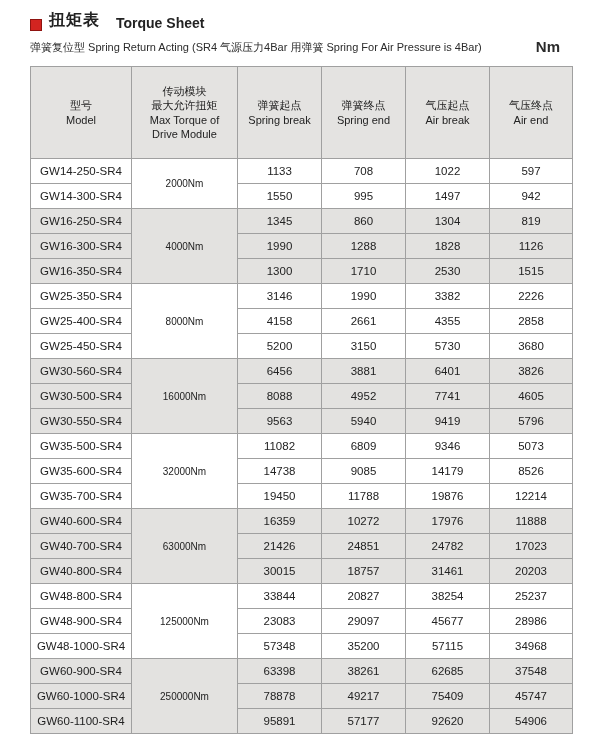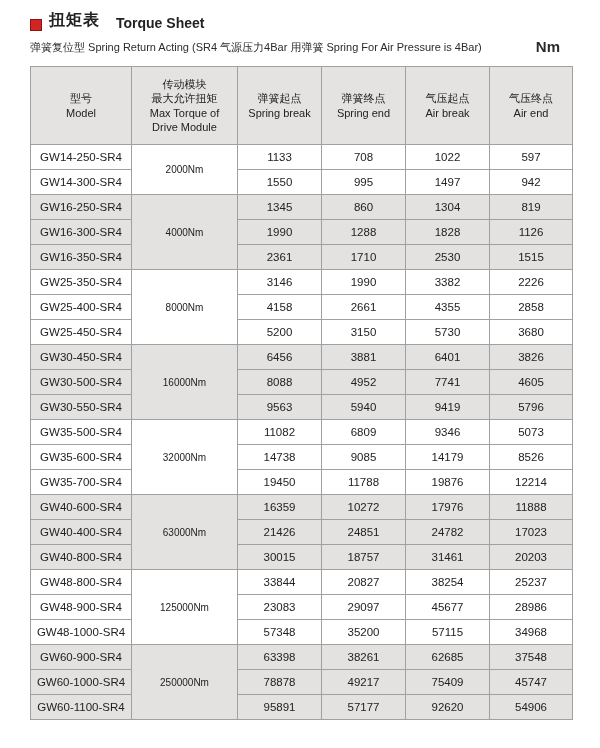--- a/index.html
+++ b/index.html
@@ -72,21 +72,21 @@
     vertical-align: middle;
     color: var(--text);
     overflow: hidden;
     white-space: nowrap;
   }
   table.torque thead th {
     background: var(--header-bg);
     font-weight: normal;
     font-size: 11px;
     line-height: 14.5px;
-    height: 78px;
+    height: 92px;
     padding: 2px 1px;
     margin-top: 8px;
   }
   table.torque tbody td {
     font-size: 11.5px;
     height: 25px;
     padding: 0 2px;
     background: #ffffff;
   }
   table.torque tbody tr.shaded td { background: var(--shaded-row-bg); }
@@ -153,21 +153,21 @@
         </tr>
         <tr class="shaded">
           <td class="model-cell">GW16-300-SR4</td>
           <td>1990</td>
           <td>1288</td>
           <td>1828</td>
           <td>1126</td>
         </tr>
         <tr class="shaded">
           <td class="model-cell">GW16-350-SR4</td>
-          <td>2361</td>
+          <td>1300</td>
           <td>1710</td>
           <td>2530</td>
           <td>1515</td>
         </tr>
         <tr>
           <td class="model-cell">GW25-350-SR4</td>
           <td rowspan="3" class="torque-cell">8000Nm</td>
           <td>3146</td>
           <td>1990</td>
           <td>3382</td>
@@ -181,21 +181,21 @@
           <td>2858</td>
         </tr>
         <tr>
           <td class="model-cell">GW25-450-SR4</td>
           <td>5200</td>
           <td>3150</td>
           <td>5730</td>
           <td>3680</td>
         </tr>
         <tr class="shaded">
-          <td class="model-cell">GW30-450-SR4</td>
+          <td class="model-cell">GW30-560-SR4</td>
           <td rowspan="3" class="torque-cell">16000Nm</td>
           <td>6456</td>
           <td>3881</td>
           <td>6401</td>
           <td>3826</td>
         </tr>
         <tr class="shaded">
           <td class="model-cell">GW30-500-SR4</td>
           <td>8088</td>
           <td>4952</td>
@@ -233,21 +233,21 @@
         </tr>
         <tr class="shaded">
           <td class="model-cell">GW40-600-SR4</td>
           <td rowspan="3" class="torque-cell">63000Nm</td>
           <td>16359</td>
           <td>10272</td>
           <td>17976</td>
           <td>11888</td>
         </tr>
         <tr class="shaded">
-          <td class="model-cell">GW40-400-SR4</td>
+          <td class="model-cell">GW40-700-SR4</td>
           <td>21426</td>
           <td>24851</td>
           <td>24782</td>
           <td>17023</td>
         </tr>
         <tr class="shaded">
           <td class="model-cell">GW40-800-SR4</td>
           <td>30015</td>
           <td>18757</td>
           <td>31461</td>

